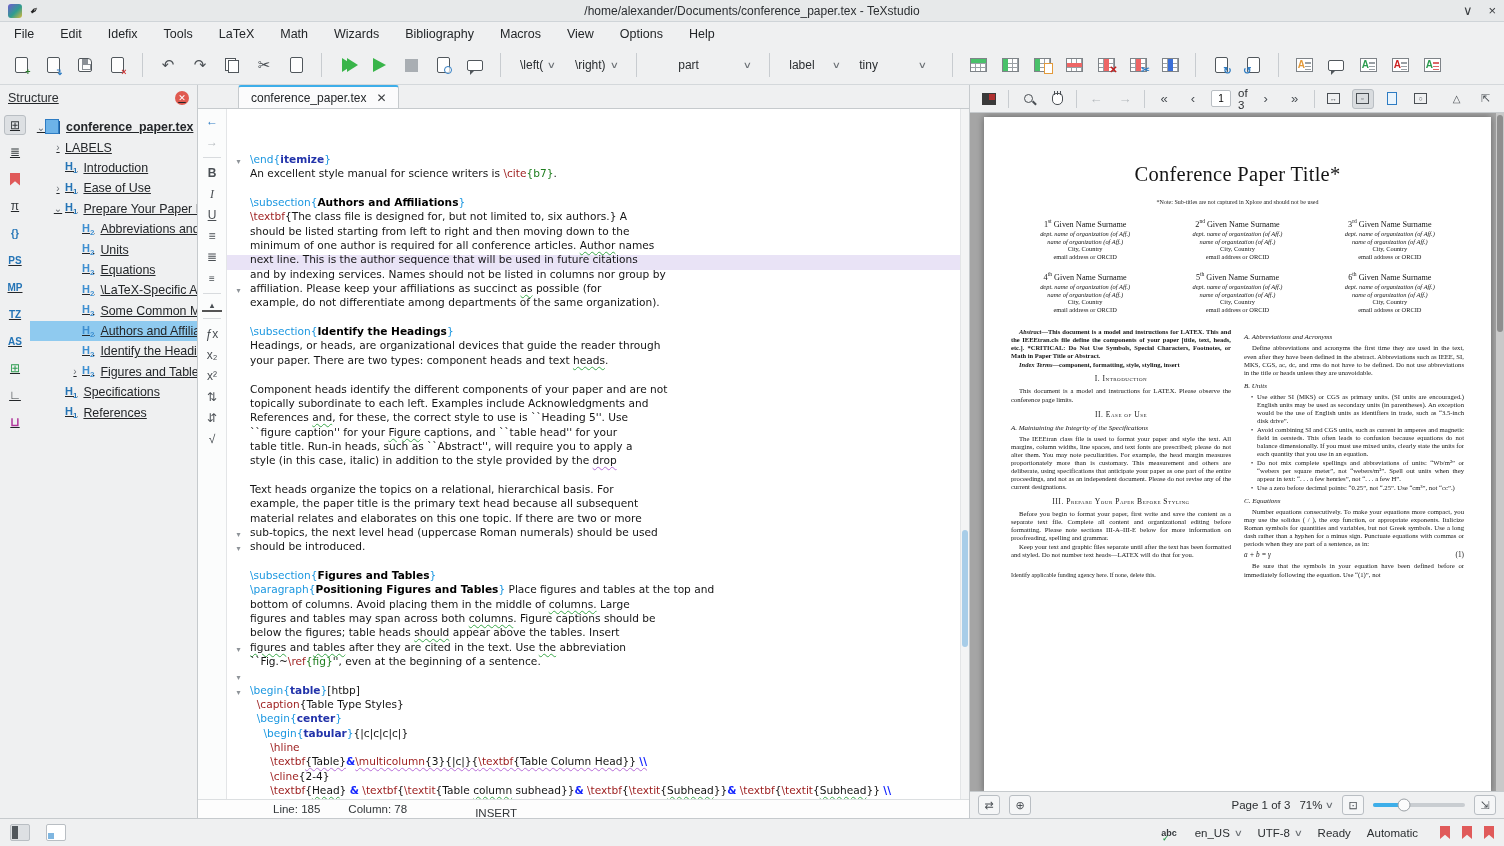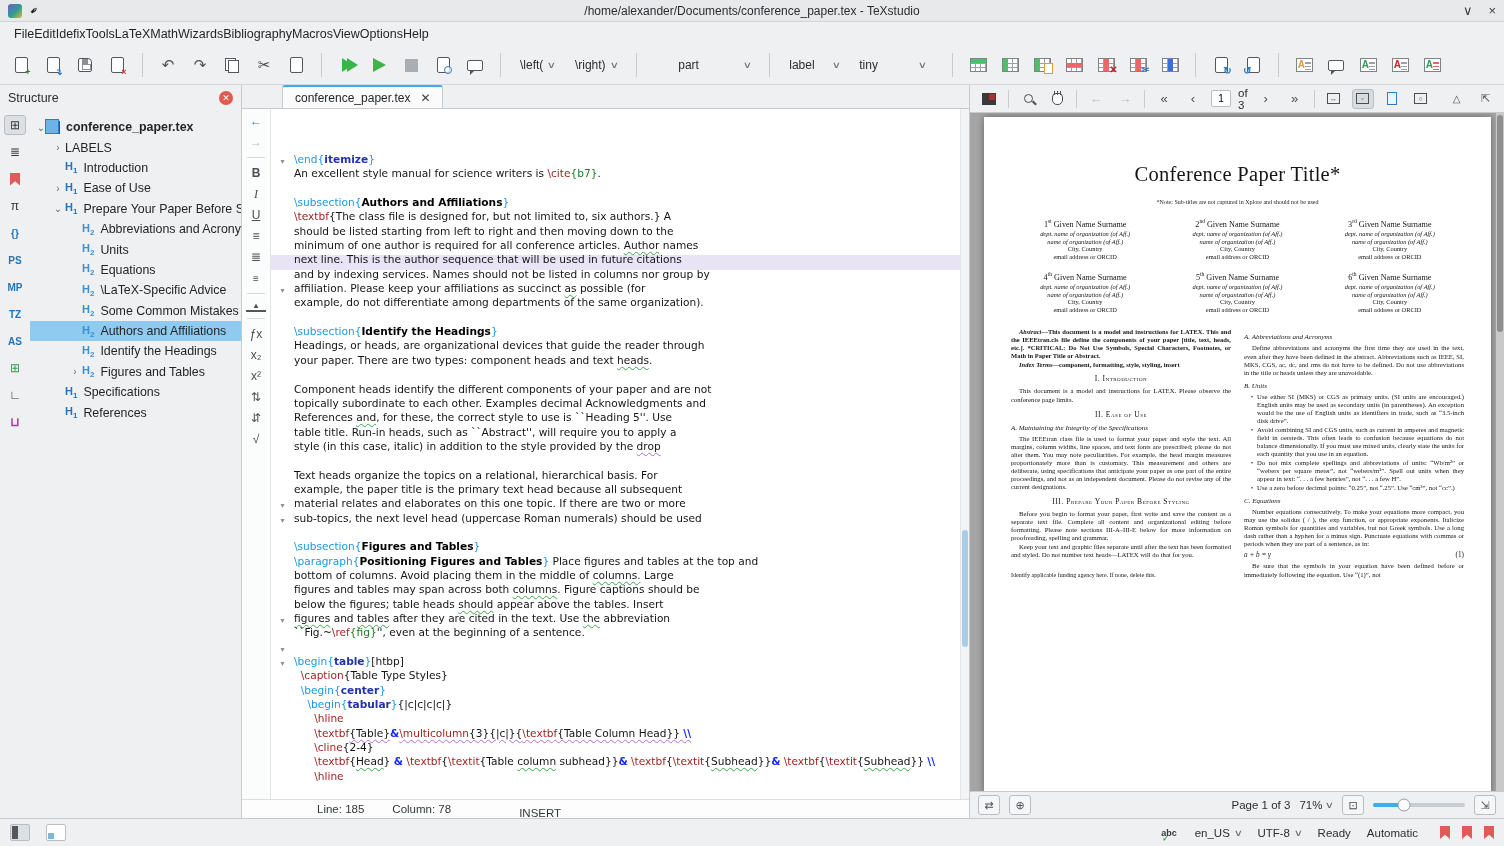--- a/index.html
+++ b/index.html
@@ -8,21 +8,21 @@
   .app{width:1504px;height:846px;display:flex;flex-direction:column;}
 
   
   .titlebar{height:22px;background:#e7e9ea;border-bottom:1px solid #cfd4d8;display:flex;align-items:center;padding:0 8px;position:relative;flex:none;}
   .appicon{width:14px;height:14px;border-radius:3px;background:linear-gradient(135deg,#6f5bd0 0%,#2f9d8f 55%,#d8b93a 100%);margin-right:8px;}
   .pinicon{font-size:11px;transform:rotate(-40deg);color:#222;}
   .wtitle{position:absolute;left:0;right:0;text-align:center;font-size:12px;color:#2b2e31;}
   .winctl{margin-left:auto;display:flex;gap:16px;z-index:2;color:#3a3d40;font-size:13px;}
 
   
-  .menubar{height:24px;display:flex;align-items:center;padding:0 14px;background:#eff0f1;flex:none;}
+  .menubar{height:24px;display:flex;align-items:center;gap:26px;padding:0 14px;background:#eff0f1;flex:none;}
   .mi{font-size:12.5px;color:#232629;cursor:default;}
 
   
   .toolbar{height:39px;display:flex;align-items:center;padding:0 8px;background:#eff0f1;border-bottom:1px solid #d4d8db;flex:none;gap:6px;}
   .tsep{width:1px;height:24px;background:#c8ccd0;margin:0 6px;flex:none;}
   .tbtn{width:26px;height:26px;display:flex;align-items:center;justify-content:center;border-radius:3px;position:relative;flex:none;}
   .glyph{font-size:15px;color:#4a4f54;}
   .pg{width:13px;height:16px;border:1.4px solid #51575c;border-radius:2px;position:relative;background:#fdfdfd;}
   .pg .bdg{position:absolute;font-size:9px;font-weight:bold;right:-4px;bottom:-5px;line-height:9px;}
   .bdg.plus{color:#2c7c2c;}
@@ -64,21 +64,21 @@
   .rico:before{content:"A";position:absolute;left:1px;top:0px;font-size:10px;font-weight:bold;}
   .rico:after{content:"";position:absolute;right:1px;top:3px;width:6px;height:8px;
     background:repeating-linear-gradient(to bottom,#9aa0a5 0 1.5px,transparent 1.5px 3.5px);}
   .r-orange:before{color:#e39a3b;} .r-green:before{color:#2c9c4f;} .r-red:before{color:#cc2222;}
   .r-mix:before{color:#2c9c4f;} .r-mix:after{background:repeating-linear-gradient(to bottom,#d66 0 1.5px,transparent 1.5px 3.5px);}
 
   
   .main{flex:1;display:flex;min-height:0;}
 
   
-  .spanel{width:242px;flex:none;background:#eff0f1;border-right:1px solid #c6cacd;display:flex;flex-direction:column;}
+  .spanel{width:198px;flex:none;background:#eff0f1;border-right:1px solid #c6cacd;display:flex;flex-direction:column;text-decoration:underline;}
   .phead{height:26px;display:flex;align-items:center;padding:0 8px;font-size:12.5px;color:#2b2e31;}
   .pclose{margin-left:auto;width:14px;height:14px;border-radius:50%;background:#e05a50;color:#fff;font-size:9px;display:flex;align-items:center;justify-content:center;}
   .pbody{flex:1;display:flex;min-height:0;}
   .sstrip{width:30px;flex:none;display:flex;flex-direction:column;align-items:center;padding-top:4px;gap:7px;}
   .sbtn{width:22px;height:20px;display:flex;align-items:center;justify-content:center;border-radius:3px;border:1px solid transparent;}
   .sbtn.act{background:#dde0e3;border-color:#b9bec3;}
   .sg{font-size:12px;color:#4a4f54;}
   .sg.blue{color:#2474b6;font-weight:bold;font-size:10px;}
   .sg.bluetxt{color:#2474b6;font-size:10px;font-weight:bold;}
   .sg.green{color:#2c9c4f;}
@@ -511,29 +511,31 @@
             <div class="cl"><span class="fold"></span><span class="ct"><span class="tk-t">next line. This is the author sequence that will be used in future citations</span></span></div>
             <div class="cl"><span class="fold"></span><span class="ct"><span class="tk-t">and by indexing services. Names should not be listed in columns nor group by</span></span></div>
             <div class="cl"><span class="fold"></span><span class="ct"><span class="tk-t">affiliation. Please keep your affiliations as succinct </span><span class="tk-t tk-w1">as</span><span class="tk-t"> possible (for</span></span></div>
             <div class="cl cur"><span class="fold"></span><span class="ct"><span class="tk-t">example, do not differentiate among departments of the same organization).</span></span></div>
             <div class="cl"><span class="fold"></span><span class="ct"></span></div>
             <div class="cl"><span class="fold">▾</span><span class="ct"><span class="tk-k">\subsection{</span><span class="tk-b">Identify the Headings</span><span class="tk-k">}</span></span></div>
             <div class="cl"><span class="fold"></span><span class="ct"><span class="tk-t">Headings, or heads, are organizational devices that guide the reader through</span></span></div>
             <div class="cl"><span class="fold"></span><span class="ct"><span class="tk-t">your paper. There are two types: component heads and text </span><span class="tk-t tk-w1">heads</span><span class="tk-t">.</span></span></div>
             <div class="cl"><span class="fold"></span><span class="ct"></span></div>
             <div class="cl"><span class="fold"></span><span class="ct"><span class="tk-t">Component heads identify the different components of your paper and are not</span></span></div>
-            <div class="cl"><span class="fold"></span><span class="ct"><span class="tk-t">topically subordinate to each other. Examples decimal Acknowledgments and</span></span></div>
+            <div class="cl"><span class="fold"></span><span class="ct"><span class="tk-t">topically subordinate to each left. Examples include Acknowledgments and</span></span></div>
             <div class="cl"><span class="fold"></span><span class="ct"><span class="tk-t">References </span><span class="tk-t tk-w1">and</span><span class="tk-t">, for these, the correct style to use is ``Heading 5''. Use</span></span></div>
+            <div class="cl"><span class="fold"></span><span class="ct"><span class="tk-t">``figure caption'' for your </span><span class="tk-t tk-w1">Figure</span><span class="tk-t"> captions, and ``table head'' for your</span></span></div>
             <div class="cl"><span class="fold"></span><span class="ct"><span class="tk-t">table title. Run-in heads, such as ``Abstract'', will require you to apply a</span></span></div>
             <div class="cl"><span class="fold"></span><span class="ct"><span class="tk-t">style (in this case, italic) in addition to the style provided by the </span><span class="tk-t tk-w2">drop</span></span></div>
             <div class="cl"><span class="fold"></span><span class="ct"></span></div>
             <div class="cl"><span class="fold"></span><span class="ct"><span class="tk-t">Text heads organize the topics on a relational, hierarchical basis. For</span></span></div>
             <div class="cl"><span class="fold"></span><span class="ct"><span class="tk-t">example, the paper title is the primary text head because all subsequent</span></span></div>
             <div class="cl"><span class="fold"></span><span class="ct"><span class="tk-t">material relates and elaborates on this one topic. If there are two or more</span></span></div>
             <div class="cl"><span class="fold"></span><span class="ct"><span class="tk-t">sub-topics, the next level head (uppercase Roman numerals) should be used</span></span></div>
+            <div class="cl"><span class="fold"></span><span class="ct"><span class="tk-t">should be introduced.</span></span></div>
             <div class="cl"><span class="fold"></span><span class="ct"></span></div>
             <div class="cl"><span class="fold">▾</span><span class="ct"><span class="tk-k">\subsection{</span><span class="tk-b">Figures and Tables</span><span class="tk-k">}</span></span></div>
             <div class="cl"><span class="fold">▾</span><span class="ct"><span class="tk-k">\paragraph{</span><span class="tk-b">Positioning Figures and Tables</span><span class="tk-k">}</span><span class="tk-t"> Place figures and tables at the top and</span></span></div>
             <div class="cl"><span class="fold"></span><span class="ct"><span class="tk-t">bottom of columns. Avoid placing them in the middle of </span><span class="tk-t tk-w1">columns.</span><span class="tk-t"> Large</span></span></div>
             <div class="cl"><span class="fold"></span><span class="ct"><span class="tk-t">figures and tables may span across both </span><span class="tk-t tk-w1">columns</span><span class="tk-t">. Figure captions should be</span></span></div>
             <div class="cl"><span class="fold"></span><span class="ct"><span class="tk-t">below the figures; table heads </span><span class="tk-t tk-w1">should</span><span class="tk-t"> appear above the tables. Insert</span></span></div>
             <div class="cl"><span class="fold"></span><span class="ct"><span class="tk-t tk-w1">figures</span><span class="tk-t"> and </span><span class="tk-t tk-w1">tables</span><span class="tk-t"> after they are cited in the text. Use </span><span class="tk-t tk-w1">the</span><span class="tk-t"> abbreviation</span></span></div>
             <div class="cl"><span class="fold"></span><span class="ct"><span class="tk-t">``Fig.~</span><span class="tk-c">\ref</span><span class="tk-g">{fig}</span><span class="tk-t">'', even at the beginning of a sentence.</span></span></div>
             <div class="cl"><span class="fold"></span><span class="ct"></span></div>
             <div class="cl"><span class="fold">▾</span><span class="ct"><span class="tk-k">\begin{</span><span class="tk-e">table</span><span class="tk-k">}</span><span class="tk-t">[htbp]</span></span></div>

